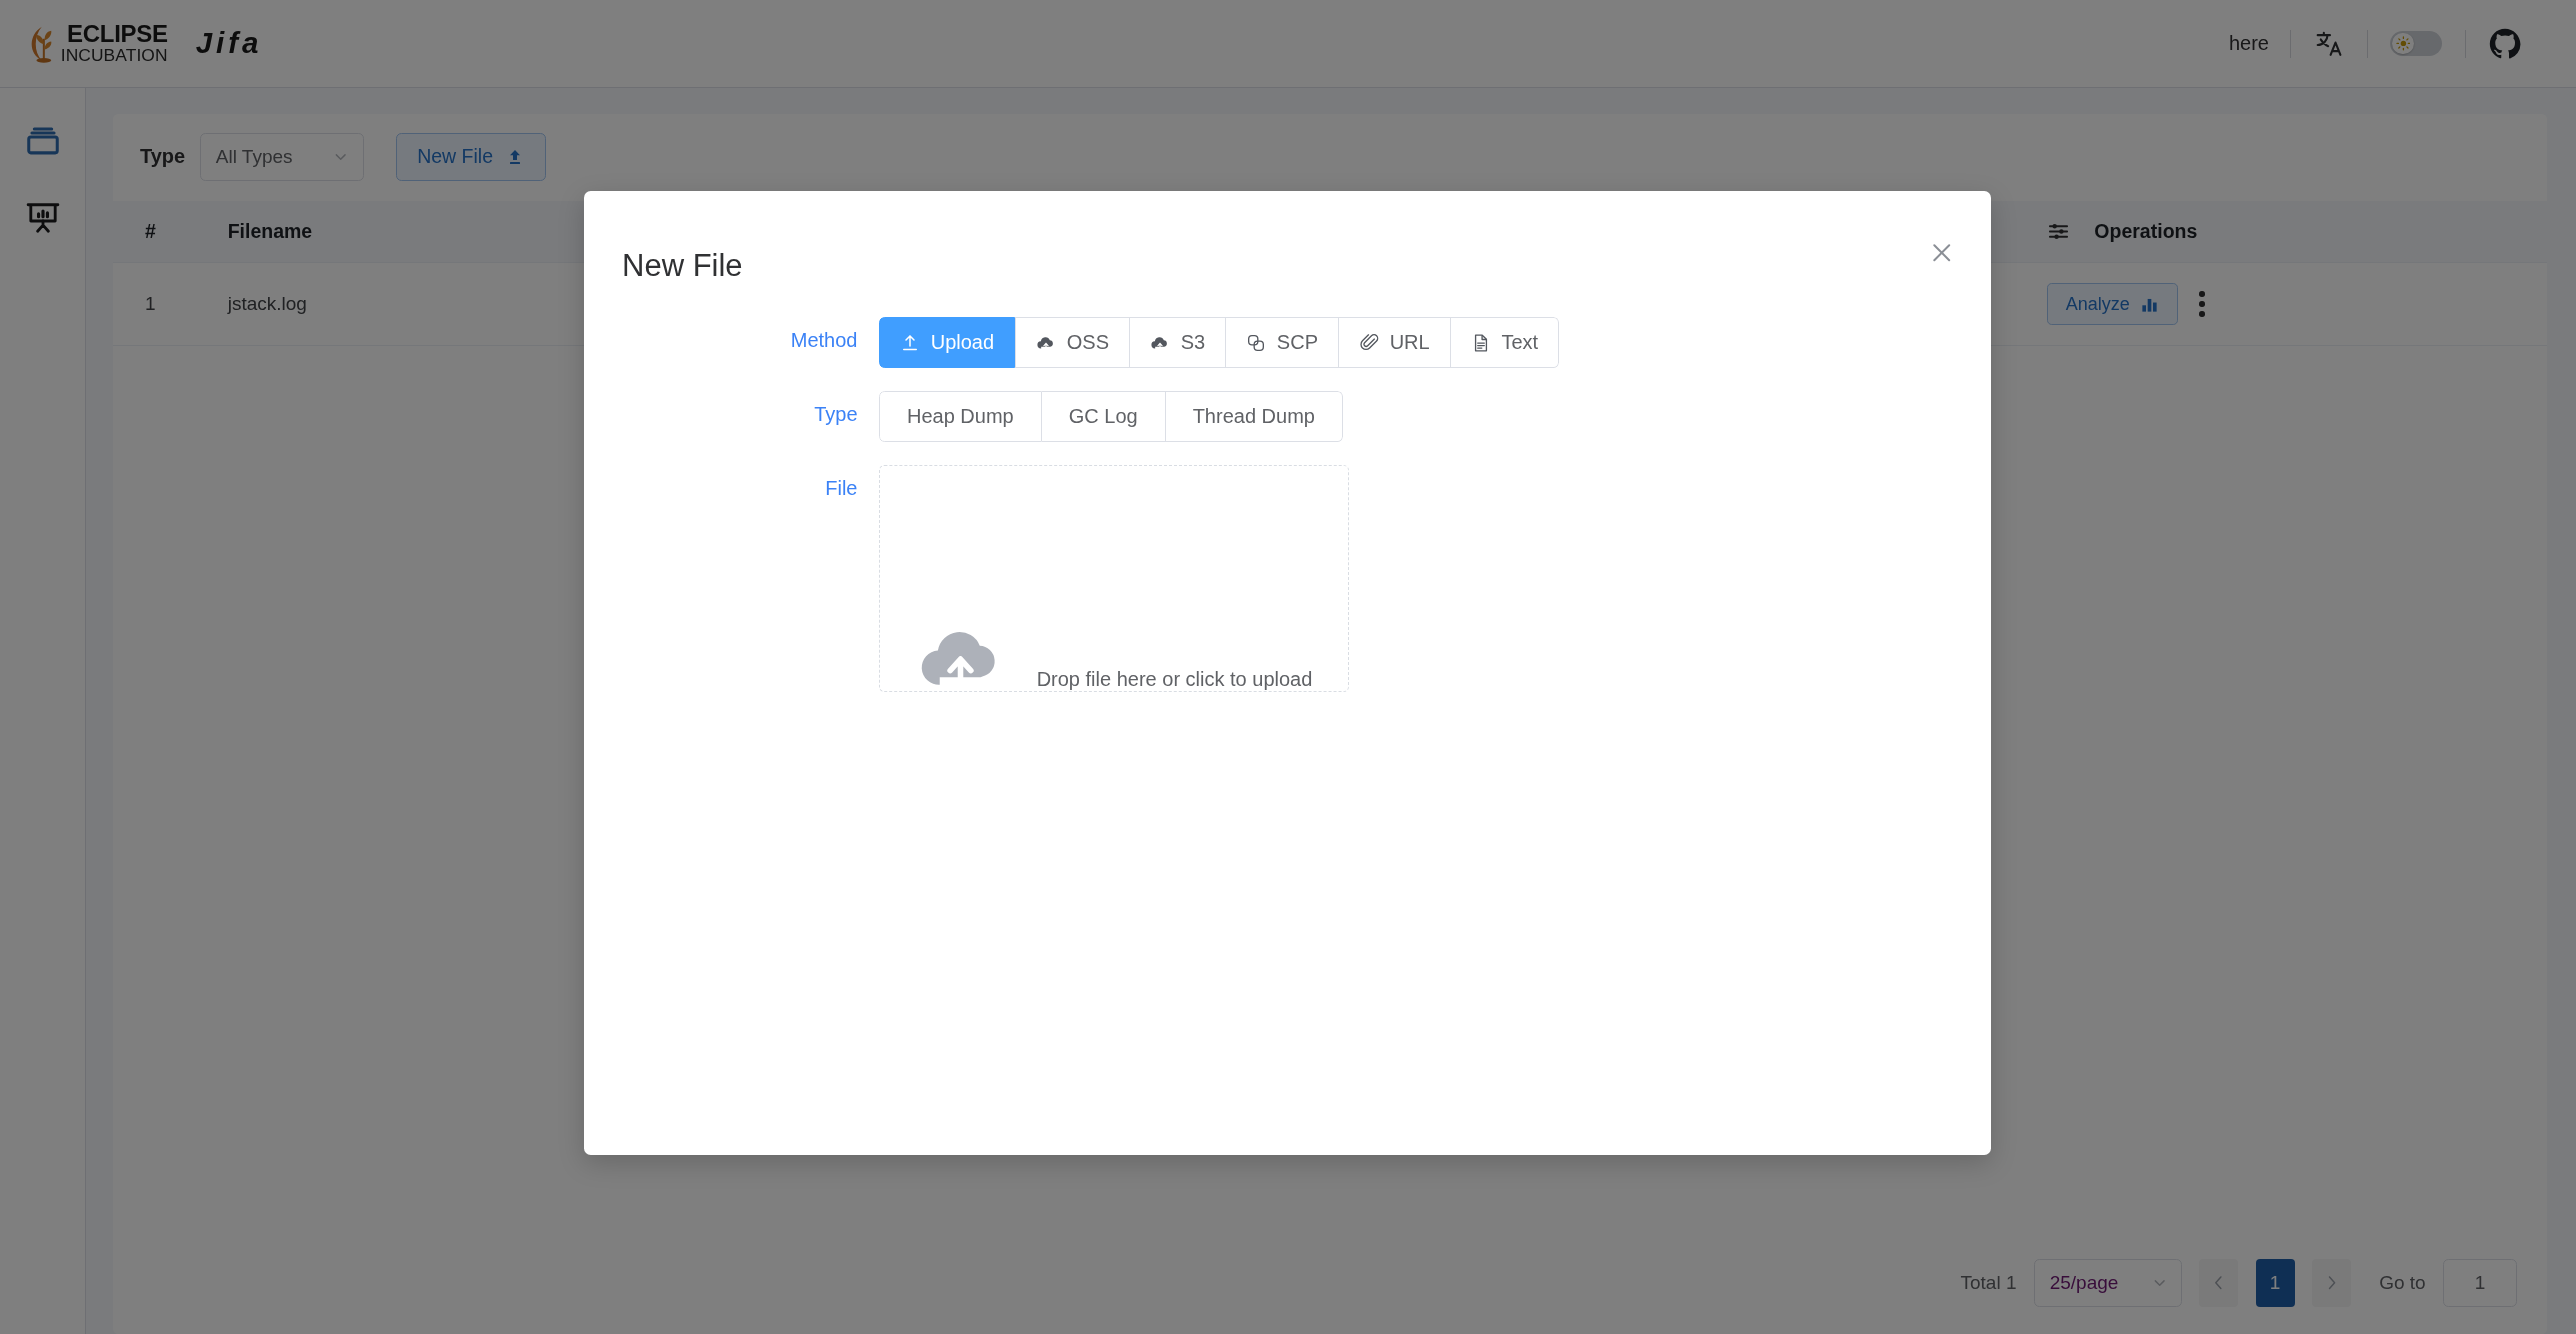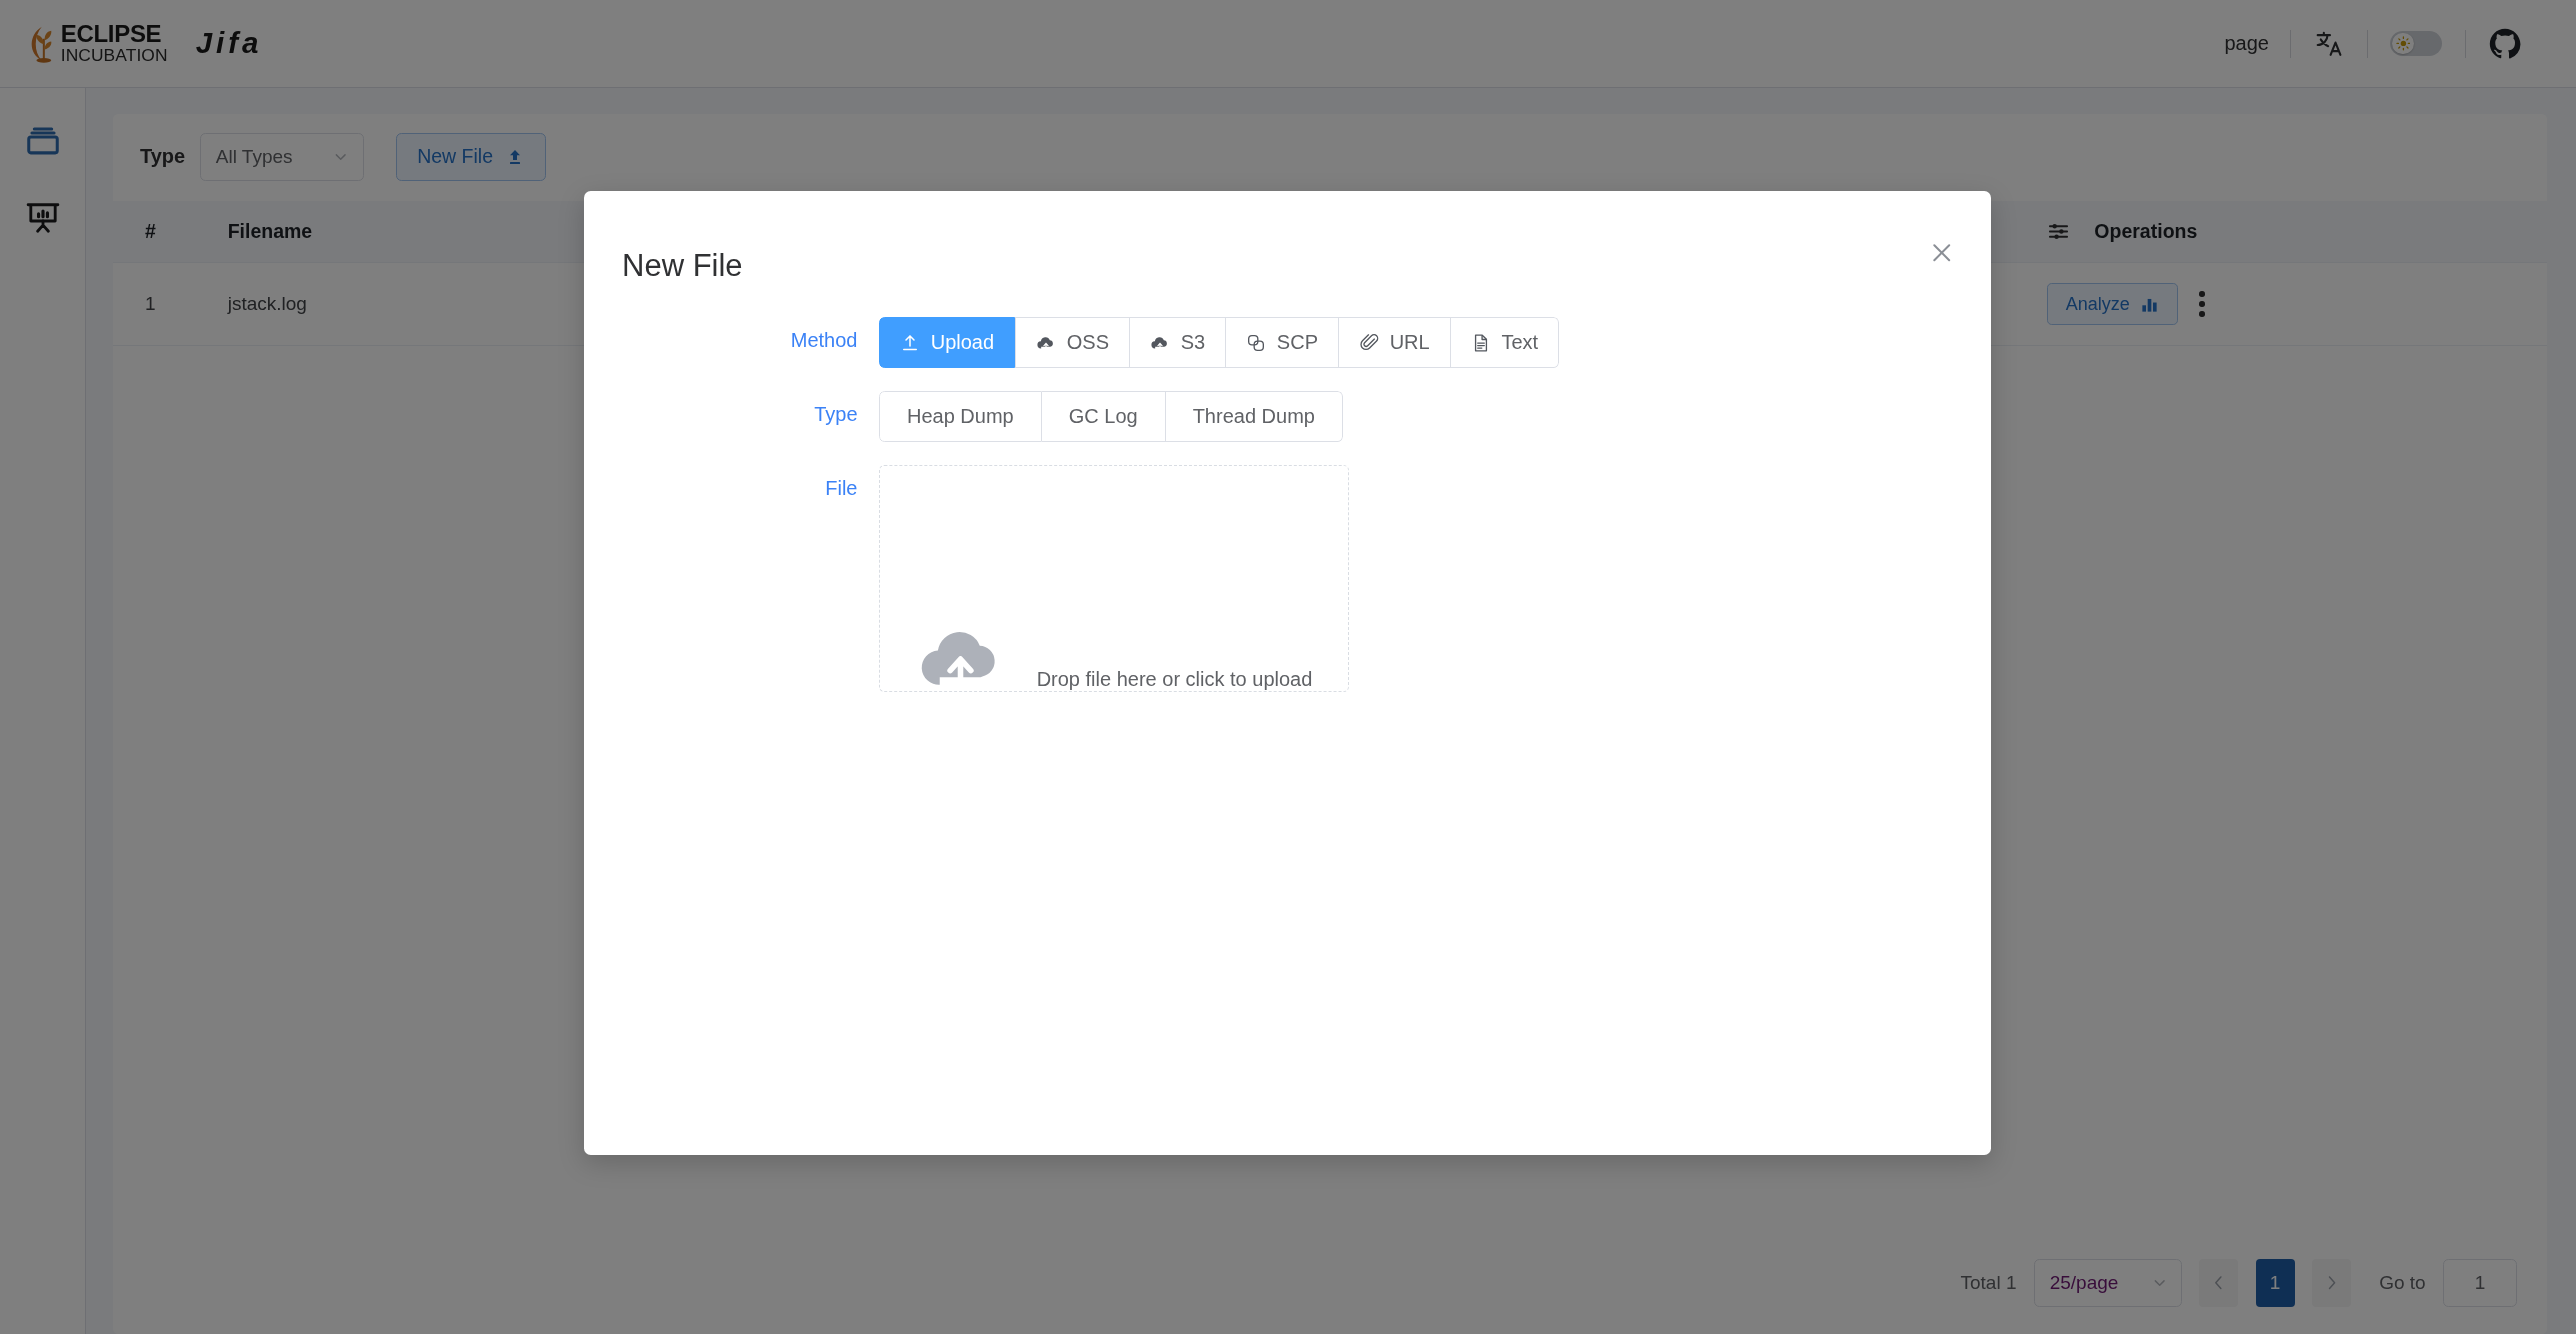--- a/index.html
+++ b/index.html
@@ -27,21 +27,21 @@
     flex: 0 0 88px;
     background: #ffffff;
     border-bottom: 0.7px solid #dcdfe6;
     display: flex;
     align-items: center;
     padding: 0 32px 0 27px;
   }
   .brand { display: flex; align-items: center; gap: 28px; }
   .eclipse-logo { display: flex; align-items: center; gap: 5.4px; }
   .eclipse-mark { width: 35px; height: 39px; display: block; }
-  .eclipse-words { display: flex; flex-direction: column; line-height: 1; margin-left: -6.7px; }
+  .eclipse-words { display: flex; flex-direction: column; line-height: 1; margin-left: -6.7px; align-items: flex-end; }
   .eclipse-words .l1 {
     font-size: 24px; font-weight: 700; letter-spacing: -0.3px;
     color: #1b1b1b; font-family: "Liberation Sans", sans-serif;
   }
   .eclipse-words .l2 {
     font-size: 17.4px; font-weight: 400; letter-spacing: 0.1px;
     color: #2b2b2b; font-family: "Liberation Sans", sans-serif; margin-top: 1.3px;
   }
   .app-title {
     font-size: 29.5px; font-weight: 700; letter-spacing: 4px; color: #1a1a1a; font-style: italic;
@@ -279,21 +279,21 @@
           <span class="l1">ECLIPSE</span>
           <span class="l2">INCUBATION</span>
         </span>
       </div>
       <div class="app-title">Jifa</div>
     </div>
 
     <div class="header-spacer"></div>
 
     <div class="header-right">
-      <div class="hdr-user">page</div>
+      <div class="hdr-user">here</div>
       <div class="hdr-sep"></div>
       <button class="hdr-btn">
         <svg width="29.5" height="29.5" viewBox="0 0 24 24">
           <path d="M3 5h10M8 3v2M11 5c0 4-3.5 8-8 8M5.5 8.5c1.5 2.5 3.5 4.5 6 5.5" stroke="#2f3033" stroke-width="1.7" fill="none" stroke-linecap="round"></path>
           <path d="M13.5 21l4-10 4 10M15 18h5" stroke="#2f3033" stroke-width="1.7" fill="none" stroke-linecap="round" stroke-linejoin="round"></path>
         </svg>
       </button>
       <div class="hdr-sep"></div>
       <button class="hdr-btn">
         <span class="theme-toggle">

